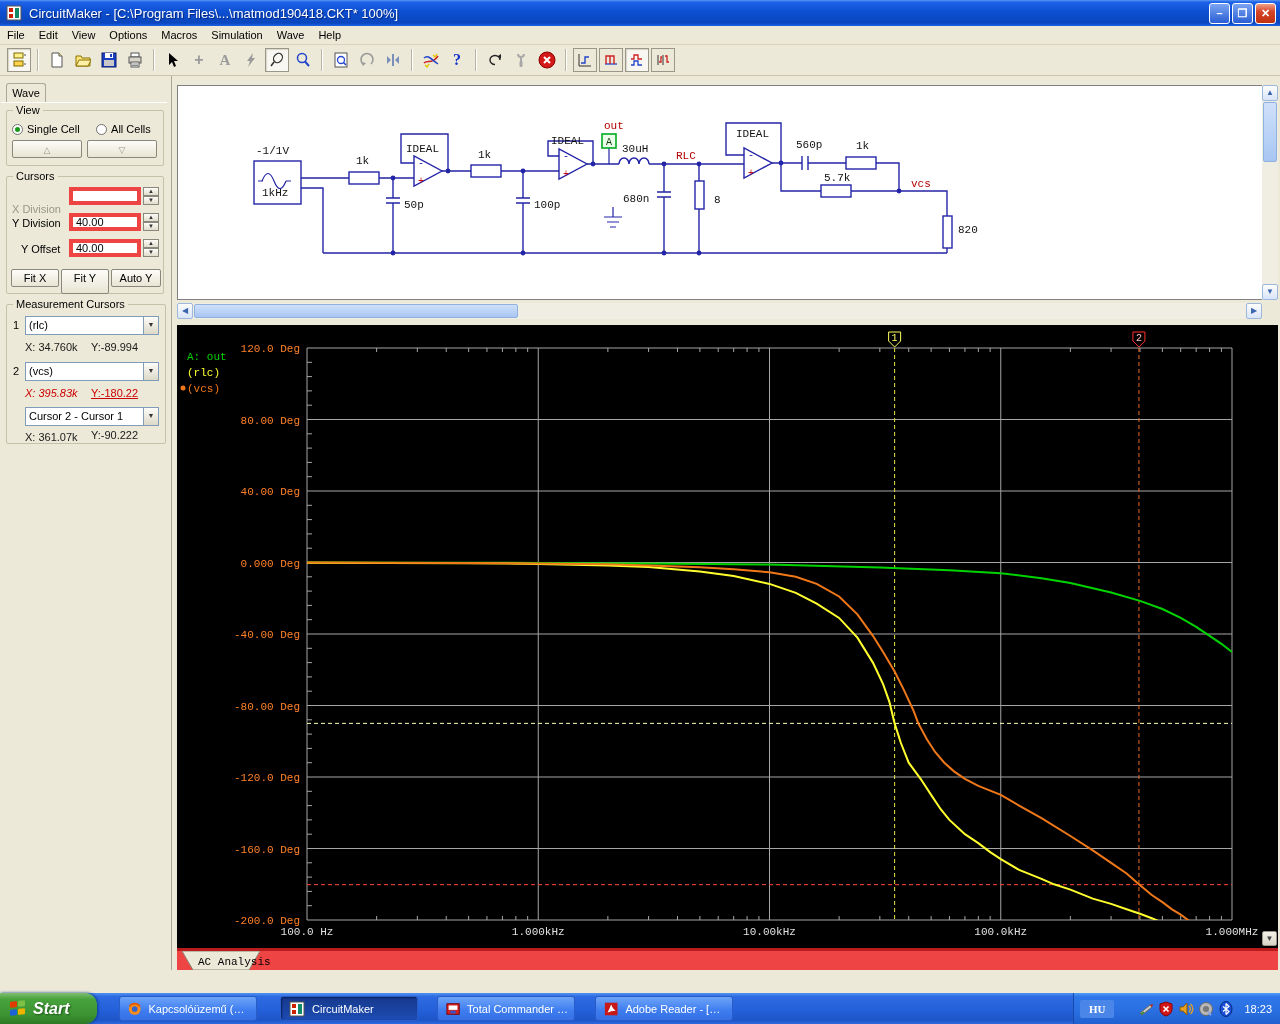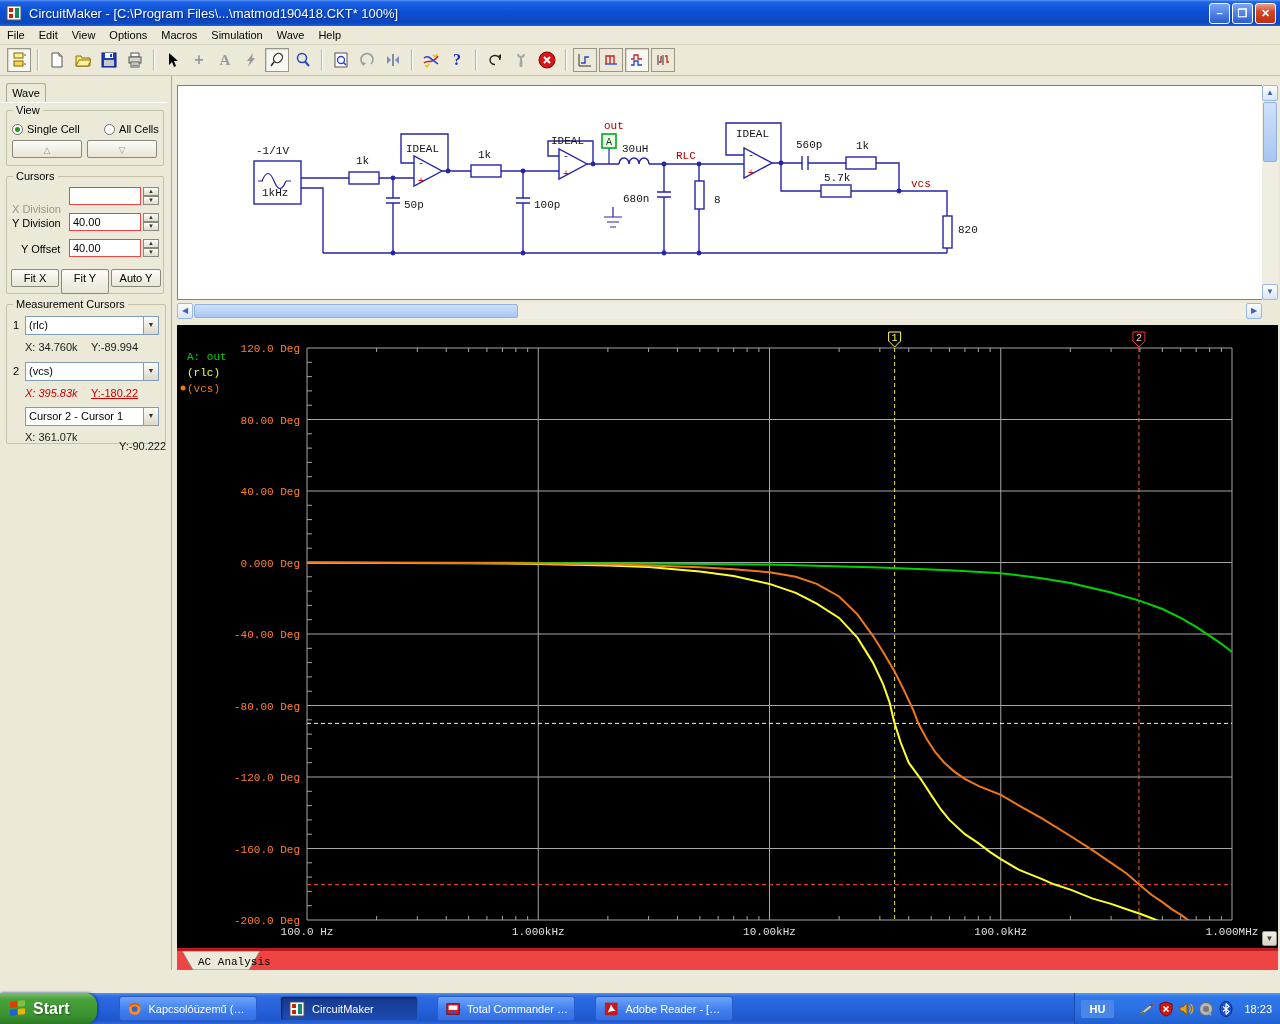--- a/index.html
+++ b/index.html
@@ -30,21 +30,21 @@
   .wavetab { position:absolute; left:6px; top:7px; width:40px; height:20px; background:#ece9d8;
     border:1px solid #aca899; border-bottom:none; border-radius:3px 3px 0 0; font-size:11px; text-align:center; line-height:19px; }
   .panelface { position:absolute; left:1px; top:26px; width:166px; height:952px; border-top:1px solid #fff; }
   .group { position:absolute; border:1px solid #c5c2aa; border-radius:2px; }
   .group .gtitle { position:absolute; top:-7px; left:6px; background:#ece9d8; font-size:11px; padding:0 3px; }
   .s11 { font-size:11px; }
   .radio { width:11px; height:11px; border:1px solid #707070; border-radius:50%; background:#fff; display:inline-block; vertical-align:-2px; margin-right:4px; position:relative; }
   .radio.sel::after { content:""; position:absolute; left:2px; top:2px; width:5px; height:5px; background:#1a9a1a; border-radius:50%; }
   .pbtn { border:1px solid #8a887c; border-radius:2px; background:linear-gradient(180deg,#fdfcf8,#e8e5d4); font-size:11px; text-align:center; position:absolute; }
   .tri { color:#9a978a; font-size:9px; }
-  .field { border:1px solid #ef4444; background:#fff; font-size:11px; padding:1px 3px; position:absolute; font-family:"Liberation Sans",sans-serif; }
+  .field { border:4px solid #ef4444; background:#fff; font-size:11px; padding:1px 3px; position:absolute; font-family:"Liberation Sans",sans-serif; }
   .spin { position:absolute; width:16px; height:18px; }
   .spin div { position:absolute; left:0; width:16px; height:9px; border:1px solid #8a887c; background:linear-gradient(180deg,#fdfcf8,#e0ddcc); font-size:6px; line-height:7px; text-align:center; color:#333; }
   .combo { position:absolute; border:1px solid #7f9db9; background:#fff; height:19px; }
   .combo .val { font-size:11px; padding:2px 3px; white-space:nowrap; overflow:hidden; display:block; margin-right:15px; }
   .combo .drop { position:absolute; right:0; top:0; width:15px; height:17px; background:linear-gradient(180deg,#fdfcf8,#dcd9c8); border-left:1px solid #7f9db9; text-align:center; font-size:7px; line-height:16px; color:#333; }
   .readout { font-size:11px; color:#1a1a1a; position:absolute; }
   .readout.red { color:#cc0000; }
 
   
   .schem { left:177px; top:85px; width:1085px; height:215px; background:#fff; border:1px solid #808080; border-right:none; }
@@ -59,28 +59,28 @@
   .waveform { left:177px; top:325px; width:1101px; height:623px; background:#000; }
   .wavetabstrip { left:177px; top:948px; width:1101px; height:22px; background:#ef4444; border-top:3px solid #b91c1c; }
   .statusgap { left:0px; top:970px; width:1280px; height:23px; background:#ece9d8; }
 
   
   .taskbar { left:0; top:993px; width:1280px; height:31px;
     background:linear-gradient(180deg,#4f91f2 0%, #2e6ae0 12%, #2460da 55%, #1e55c8 88%, #2e6ae0 100%); display:flex; align-items:center; }
   .startbtn { width:97px; height:31px; border-radius:0 12px 12px 0;
     background:linear-gradient(180deg,#7ebe71 0%, #48a23c 20%, #3b9431 70%, #2d7a26 100%);
     display:flex; align-items:center; padding-left:8px; box-shadow:1px 0 3px #0a3a8a; }
-  .startbtn .stxt { color:#fff; font-size:16px; font-weight:bold; margin-left:5px; text-shadow:1px 1px 2px #1d5217; }
+  .startbtn .stxt { color:#fff; font-size:16px; font-weight:bold; font-style:italic; margin-left:5px; text-shadow:1px 1px 2px #1d5217; }
   .task { height:25px; border-radius:3px; background:linear-gradient(180deg,#6ea4f7,#3d7cf0 60%,#3670e4); border:1px solid #2a5cc8;
     color:#fff; font-size:11px; display:flex; align-items:center; padding:0 6px; position:absolute; top:3px; white-space:nowrap; overflow:hidden; }
   .task.active { background:linear-gradient(180deg,#16398c,#1d4cb4); box-shadow:inset 1px 1px 2px #0a2060; }
   .task .tlabel { margin-left:5px; overflow:hidden; text-overflow:ellipsis; }
   .tray { position:absolute; right:0; top:0; height:31px; display:flex; align-items:center;
     background:linear-gradient(180deg,#4f9cf5 0%, #2f77e8 12%, #2a70e2 55%, #2060d0 100%); border-left:1px solid #1a4aa8; padding:0 8px 0 6px; }
-  .langbox { background:#4a86e8; color:#fff; font-size:11px; font-weight:bold; padding:3px 9px; border-radius:2px; margin-right:22px; }
+  .langbox { background:#4a86e8; color:#fff; font-size:11px; font-weight:bold; padding:3px 9px; border-radius:2px; margin-right:22px;font-family:Liberation Serif, serif; }
   .clock { color:#fff; font-size:11px; margin-left:8px; }
   .trayicon { width:16px; height:16px; margin:0 2px; display:inline-block; }
 </style>
 </head>
 <body>
 
 <div class="abs titlebar">
   <svg class="trayicon" viewBox="0 0 16 16">
     <rect x="1" y="1" width="14" height="14" fill="#fff" stroke="#555"></rect>
     <rect x="3" y="3" width="4" height="4" fill="#cc2200"></rect>
@@ -248,21 +248,21 @@
 </div>
 
 <div class="abs leftpanel">
   <div class="wavetab">Wave</div>
   <div class="panelface"></div>
 
   <div class="group" style="left:6px; top:34px; width:158px; height:56px;">
     <span class="gtitle">View</span>
     <div class="abs" style="left:5px; top:8px;">
       <span class="s11"><span class="radio sel"></span><span>Single Cell</span></span>
-      <span class="s11" style="margin-left:20px;"><span class="radio"></span><span>All Cells</span></span>
+      <span class="s11" style="margin-left:12px;"><span class="radio"></span><span>All Cells</span></span>
     </div>
     <div class="pbtn" style="left:5px; top:29px; width:70px; height:18px; line-height:17px;"><span class="tri">△</span></div>
     <div class="pbtn" style="left:80px; top:29px; width:70px; height:18px; line-height:17px;"><span class="tri">▽</span></div>
   </div>
 
   <div class="group" style="left:6px; top:100px; width:158px; height:118px;">
     <span class="gtitle">Cursors</span>
     <span class="s11 abs" style="left:5px; top:26px; color:#9a978a;">X Division</span>
     <input class="field" style="left: 62px; top: 10px; width: 72px; height: 18px;" disabled="" value="">
     <div class="spin" style="left:136px; top:10px;">
@@ -300,21 +300,21 @@
       <span class="val">(vcs)</span>
       <span class="drop">▼</span>
     </div>
     <span class="readout red" style="left:18px; top:82px;font-style:italic;">X: 395.83k</span>
     <span class="readout red" style="left:84px; top:82px;text-decoration:underline;">Y:-180.22</span>
     <div class="combo" style="left:18px; top:102px; width:134px;">
       <span class="val">Cursor 2 - Cursor 1</span>
       <span class="drop">▼</span>
     </div>
     <span class="readout" style="left:18px; top:126px;">X: 361.07k</span>
-    <span class="readout" style="left:84px; top:135px;margin-left:28px;">Y:-90.222</span>
+    <span class="readout" style="left:84px; top:124px;">Y:-90.222</span>
   </div>
 </div>
 
 <div class="abs schem">
 <svg width="1083" height="213" viewBox="0 0 1083 213">
   <g stroke="#2424a8" stroke-width="1.4" fill="none">
 
     <rect x="76" y="75" width="47" height="43"></rect>
     <path d="M80 95 h5 M84 95 q6 -15 12 0 q6 15 12 0 M108 95 h5" stroke-width="1.2"></path>
 

